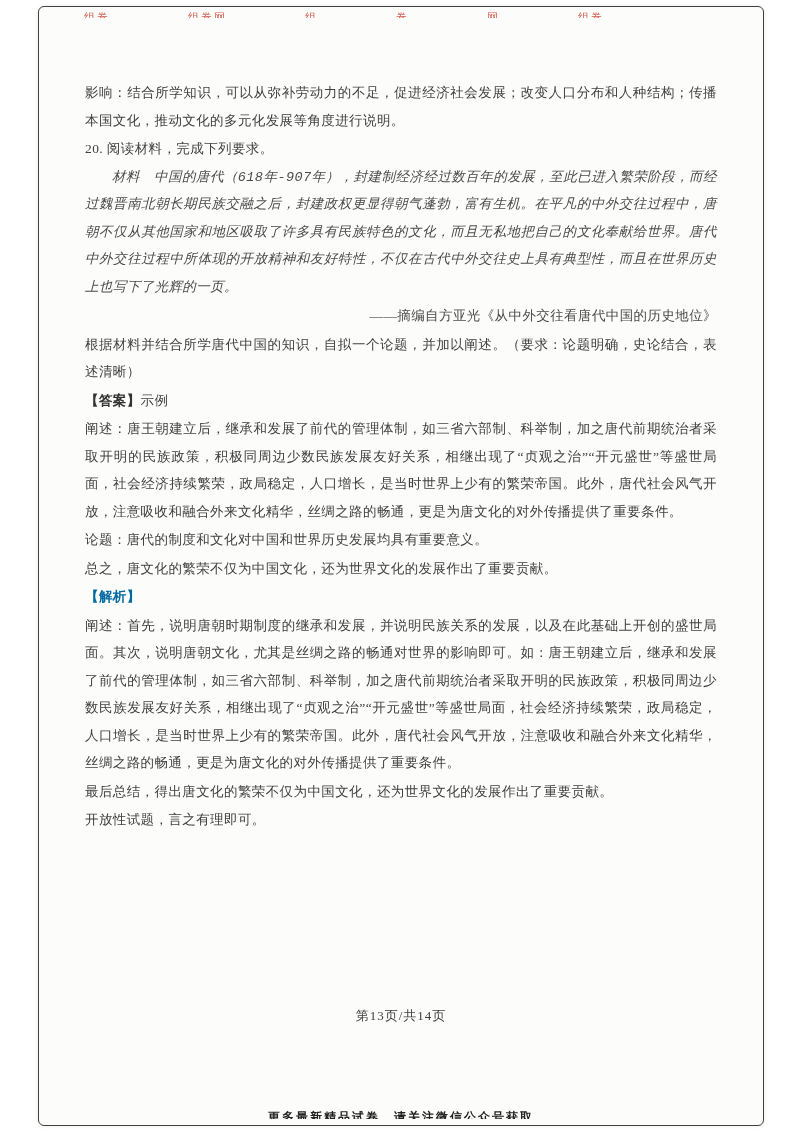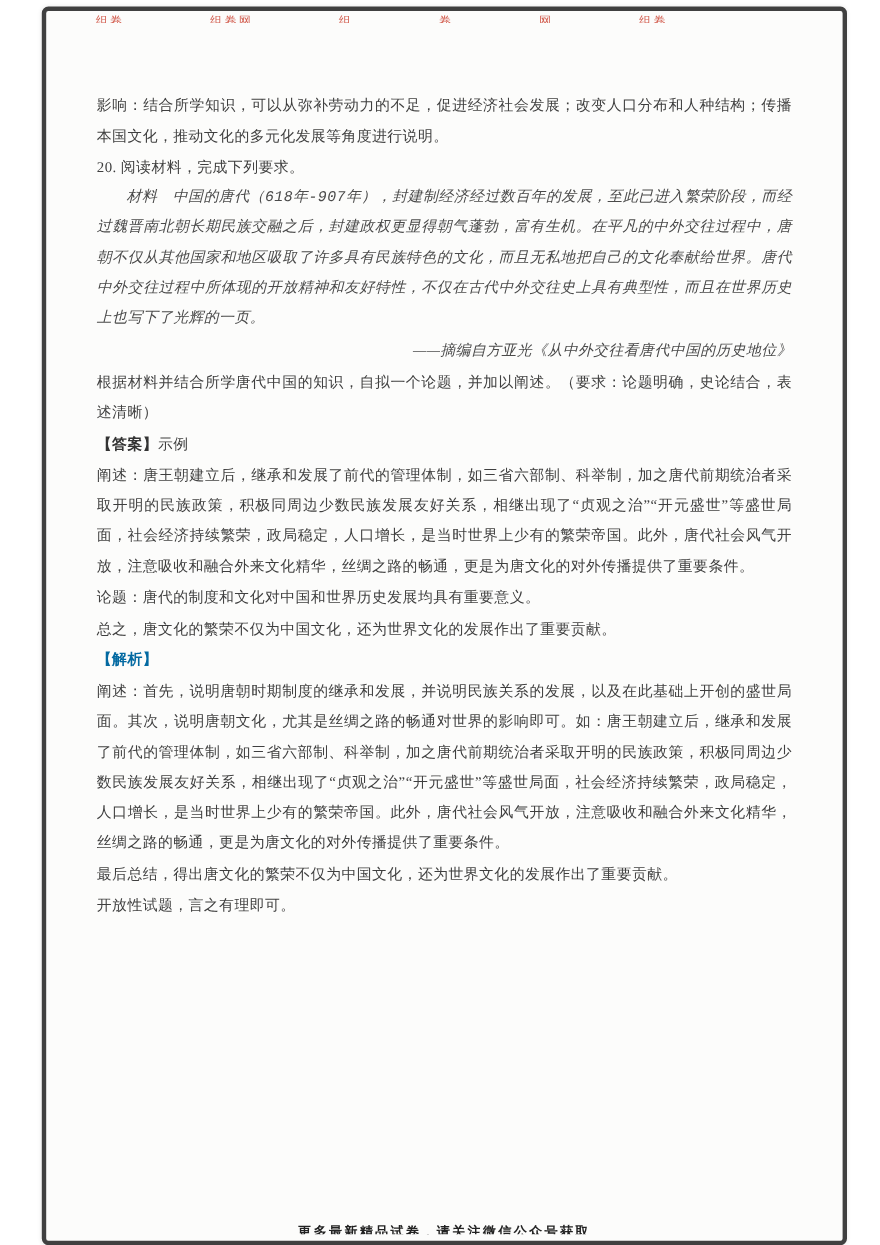--- a/index.html
+++ b/index.html
@@ -1,39 +1,39 @@
 <!DOCTYPE html>
 <html><head>
 <meta charset="utf-8">
 <style>
   html,body{margin:0;padding:0;background:#ffffff;}
   body{width:800px;height:1132px;position:relative;overflow:hidden;
        font-family:"Liberation Serif","DejaVu Serif",serif;}
   .page{
     position:absolute;left:38px;top:6px;width:724px;height:1118px;
-    background:#fcfcfb;border:4px solid #404040;border-radius:6px;
+    background:#fcfcfb;border:1px solid #404040;border-radius:6px;
     box-shadow:0 0 4px rgba(0,0,0,0.08);
     overflow:hidden;
   }
   .watermark-row{
     position:absolute;top:0;left:0;right:0;height:11px;overflow:hidden;
     text-align:left;padding-left:45px;
   }
   .watermark-row span{
     display:inline-block;color:#cc4433;font-size:11px;line-height:14px;
     margin-right:78px;letter-spacing:2px;opacity:.85;
   }
   .content{
     position:absolute;top:72px;left:46px;right:46px;
     font-size:13.5px;line-height:27.5px;color:#3f3f3f;
     letter-spacing:0.4px;
   }
   .p{margin:0 0 1px 0;text-align:justify;}
   .p.material{font-style:italic;color:#4a4a4a;text-indent:2em;font-family:Liberation Mono, monospace;}
-  .p.attribution{text-align:right;font-style:italic;color:#4a4a4a;}
+  .p.attribution{text-align:right;color:#4a4a4a;}
   .label{font-weight:bold;}
   .label.teal{color:#0369a1;}
   .label.dark{color:#333;}
   .footer{
     position:absolute;bottom:100px;left:0;right:0;text-align:center;
     font-size:13px;color:#3f3f3f;letter-spacing:1px;
   }
   .promo{
     position:absolute;bottom:6px;left:0;right:0;height:13px;overflow:hidden;
     text-align:center;font-weight:bold;font-size:12px;line-height:22px;
@@ -57,16 +57,17 @@
       <div class="p body"><span class="label dark">【答案】</span><span>示例</span></div>
       <div class="p body"><span>阐述：唐王朝建立后，继承和发展了前代的管理体制，如三省六部制、科举制，加之唐代前期统治者采取开明的民族政策，积极同周边少数民族发展友好关系，相继出现了“贞观之治”“开元盛世”等盛世局面，社会经济持续繁荣，政局稳定，人口增长，是当时世界上少有的繁荣帝国。此外，唐代社会风气开放，注意吸收和融合外来文化精华，丝绸之路的畅通，更是为唐文化的对外传播提供了重要条件。</span></div>
       <div class="p body"><span>论题：唐代的制度和文化对中国和世界历史发展均具有重要意义。</span></div>
       <div class="p body"><span>总之，唐文化的繁荣不仅为中国文化，还为世界文化的发展作出了重要贡献。</span></div>
       <div class="p body"><span class="label teal">【解析】</span><span></span></div>
       <div class="p body"><span>阐述：首先，说明唐朝时期制度的继承和发展，并说明民族关系的发展，以及在此基础上开创的盛世局面。其次，说明唐朝文化，尤其是丝绸之路的畅通对世界的影响即可。如：唐王朝建立后，继承和发展了前代的管理体制，如三省六部制、科举制，加之唐代前期统治者采取开明的民族政策，积极同周边少数民族发展友好关系，相继出现了“贞观之治”“开元盛世”等盛世局面，社会经济持续繁荣，政局稳定，人口增长，是当时世界上少有的繁荣帝国。此外，唐代社会风气开放，注意吸收和融合外来文化精华，丝绸之路的畅通，更是为唐文化的对外传播提供了重要条件。</span></div>
       <div class="p body"><span>最后总结，得出唐文化的繁荣不仅为中国文化，还为世界文化的发展作出了重要贡献。</span></div>
       <div class="p body"><span>开放性试题，言之有理即可。</span></div>
     </div>
 
+  <div class="footer">第13页/共14页</div>
 
   <div class="promo">更多最新精品试卷，请关注微信公众号获取</div>
 
 </div>
 
 </body></html>

